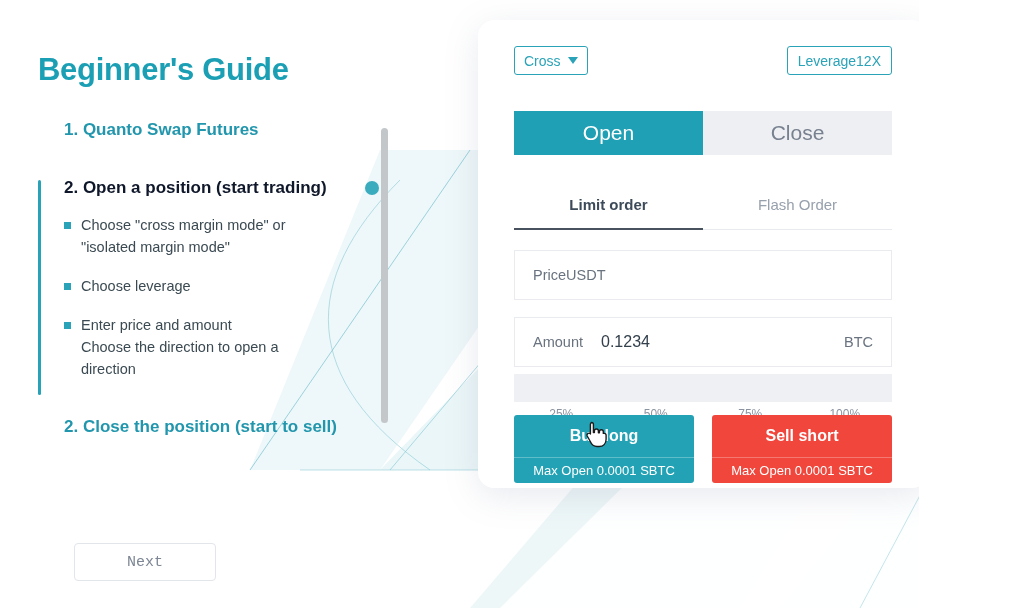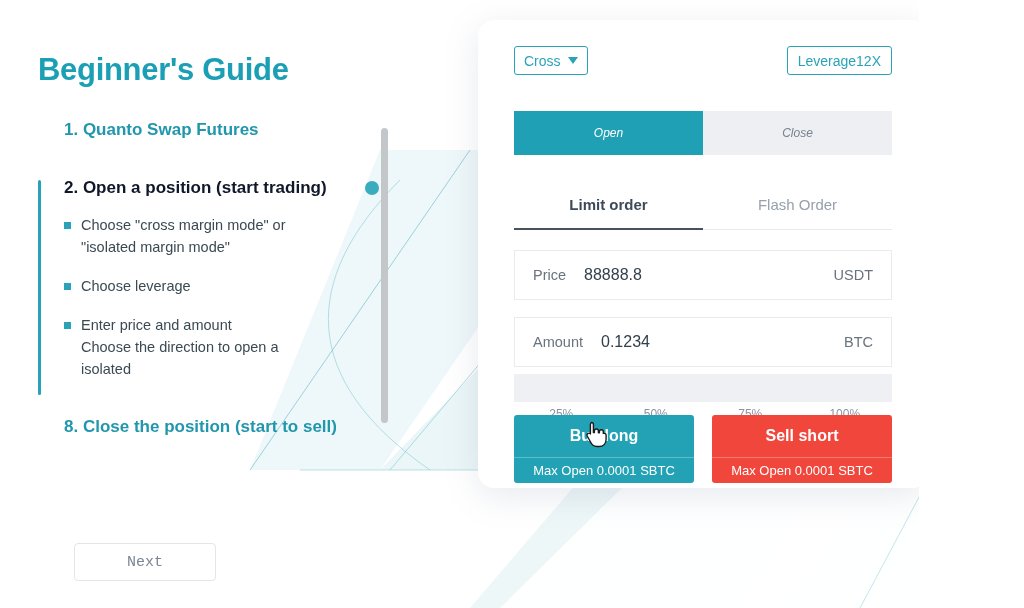--- a/index.html
+++ b/index.html
@@ -195,23 +195,22 @@
     right: 36px;
     top: 91px;
     height: 44px;
     display: flex;
   }
   .oc-tab {
     flex: 1;
     display: flex;
     align-items: center;
     justify-content: center;
-    font-size: 12px;
-    cursor: pointer;
-    font-style: italic;
+    font-size: 21px;
+    cursor: pointer;
   }
   .oc-tab.active { background: #20a0b4; color: #ffffff; }
   .oc-tab.inactive { background: #edeff3; color: #78818f; }
 
   .ordertabs {
     position: absolute;
     left: 36px;
     right: 36px;
     top: 160px;
     height: 50px;
@@ -374,27 +373,27 @@
             <span class="line2">"isolated margin mode"</span>
           </li>
           <li class="bullet">
             <span class="sq"></span>
             <span>Choose leverage</span>
           </li>
           <li class="bullet">
             <span class="sq"></span>
             <span>Enter price and amount</span>
             <span class="line2">Choose the direction to open a</span>
-            <span class="line2">isolated</span>
+            <span class="line2">direction</span>
           </li>
         </ul>
       </div>
 
       <div class="section" style="margin-top:14px;">
-        <div class="section-title">8. Close the position (start to sell)</div>
+        <div class="section-title">2. Close the position (start to sell)</div>
       </div>
 
     </div>
 
     <div class="scrollbar-track">
       <div class="scrollbar-thumb"></div>
     </div>
 
     <button class="next-btn">Next</button>
   </div>
@@ -416,21 +415,20 @@
       <div class="oc-tab inactive">Close</div>
     </div>
 
     <div class="ordertabs">
       <div class="ot-tab active">Limit order</div>
       <div class="ot-tab inactive">Flash Order</div>
     </div>
 
     <div class="field price">
       <span class="f-label">Price</span>
-      <input class="f-value" value="88888.8" style="">
       <span class="f-unit">USDT</span>
     </div>
 
     <div class="field amount">
       <span class="f-label">Amount</span>
       <input class="f-value" value="0.1234" style="">
       <span class="f-unit">BTC</span>
     </div>
 
     <div class="pct-row">

